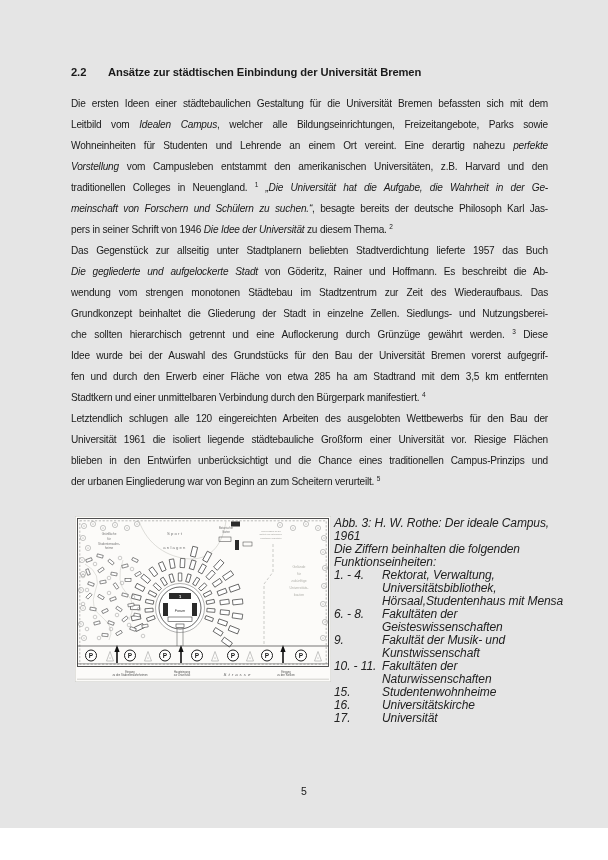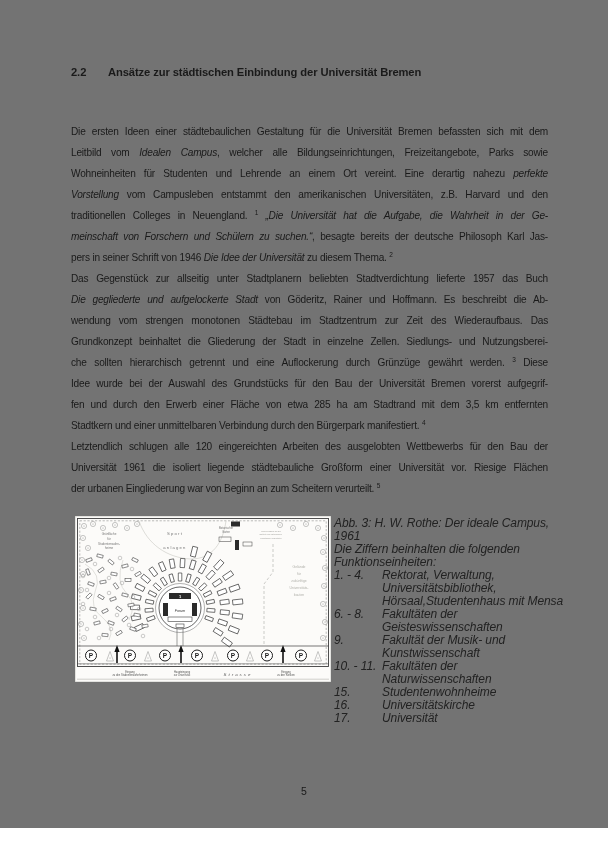--- a/index.html
+++ b/index.html
@@ -1,26 +1,26 @@
 <!DOCTYPE html>
 <html><head>
 <meta charset="utf-8">
 <style>
   html,body{margin:0;padding:0;background:#ffffff;}
   .page{
-    position:relative;width:608px;height:828px;background:#737373;overflow:hidden;
+    position:relative;width:608px;height:828px;background:#e5e5e5;overflow:hidden;
     font-family:"Liberation Sans",sans-serif;color:#1a1a1a;
   }
   .heading{
     position:absolute;left:71px;top:66px;width:480px;
     font-size:11.2px;font-weight:bold;letter-spacing:-0.1px;white-space:nowrap;
   }
   .sec-num{display:inline-block;width:37px;}
   .body-text{
-    position:absolute;left:71px;top:121px;width:477px;
+    position:absolute;left:71px;top:93px;width:477px;
     font-size:10.1px;letter-spacing:-0.2px;line-height:21px;
   }
   .bline{height:21px;text-align:justify;text-align-last:justify;white-space:nowrap;}
   .bline.end{text-align-last:left;}
   .it{font-style:italic;}
   sup{font-size:6.5px;line-height:0;}
   .map-wrap{position:absolute;left:75px;top:516px;width:256px;height:166px;}
   .map-wrap svg{display:block;width:256px;height:166px;}
   .caption{
     position:absolute;left:334px;top:517px;width:230px;
@@ -51,20 +51,21 @@
       <div class="bline"><span>Das Gegenstück zur allseitig unter Stadtplanern beliebten Stadtverdichtung lieferte 1957 das Buch</span></div>
       <div class="bline"><span class="it">Die gegliederte und aufgelockerte Stadt</span><span> von Göderitz, Rainer und Hoffmann. Es beschreibt die Ab-</span></div>
       <div class="bline"><span>wendung vom strengen monotonen Städtebau im Stadtzentrum zur Zeit des Wiederaufbaus. Das</span></div>
       <div class="bline"><span>Grundkonzept beinhaltet die Gliederung der Stadt in einzelne Zellen. Siedlungs- und Nutzungsberei-</span></div>
       <div class="bline"><span>che sollten hierarchisch getrennt und eine Auflockerung durch Grünzüge gewährt werden. </span><sup>3</sup><span> Diese</span></div>
       <div class="bline"><span>Idee wurde bei der Auswahl des Grundstücks für den Bau der Universität Bremen vorerst aufgegrif-</span></div>
       <div class="bline"><span>fen und durch den Erwerb einer Fläche von etwa 285 ha am Stadtrand mit dem 3,5 km entfernten</span></div>
       <div class="bline end"><span>Stadtkern und einer unmittelbaren Verbindung durch den Bürgerpark manifestiert. </span><sup>4</sup></div>
       <div class="bline"><span>Letztendlich schlugen alle 120 eingereichten Arbeiten des ausgelobten Wettbewerbs für den Bau der</span></div>
       <div class="bline"><span>Universität 1961 die isoliert liegende städtebauliche Großform einer Universität vor. Riesige Flächen</span></div>
+      <div class="bline"><span>blieben in den Entwürfen unberücksichtigt und die Chance eines traditionellen Campus-Prinzips und</span></div>
       <div class="bline end"><span>der urbanen Eingliederung war von Beginn an zum Scheitern verurteilt. </span><sup>5</sup></div>
     </div>
 
   <div class="map-wrap">
     <svg id="map-svg" viewBox="0 0 256 166">
         <g>
           <rect x="0" y="0" width="256" height="166" fill="#fcfbf9" stroke="#c9c9c4" stroke-width="1"></rect>
           <rect x="2.5" y="2.5" width="251" height="148" fill="none" stroke="#3d3d3d" stroke-width="0.9"></rect>
           <rect x="4.8" y="4.8" width="246.4" height="143.4" fill="none" stroke="#3d3d3d" stroke-width="0.35" stroke-dasharray="2.2 1.6"></rect>
         </g>

